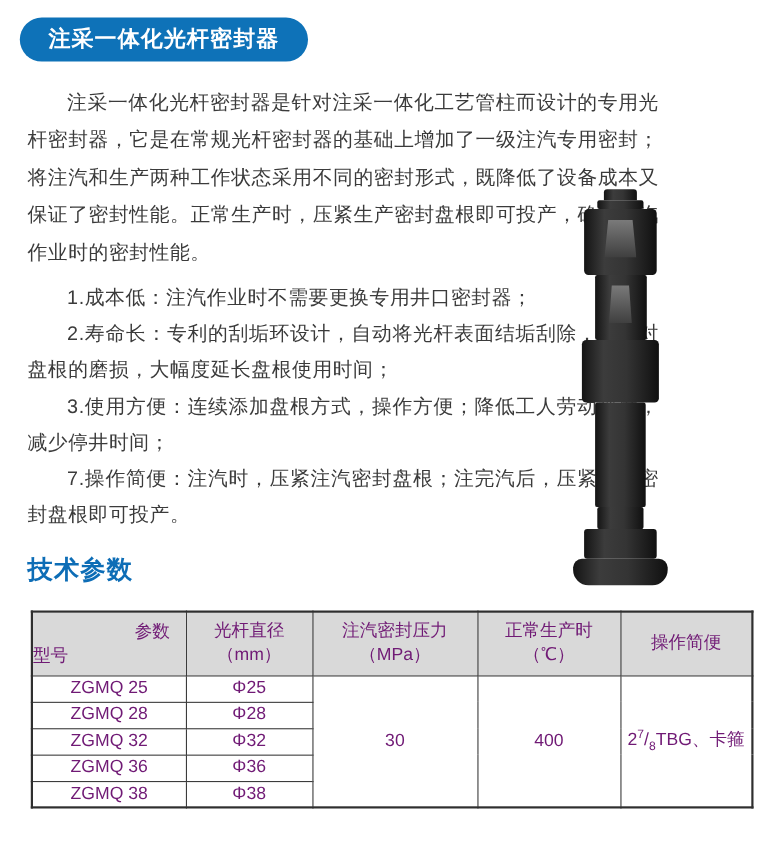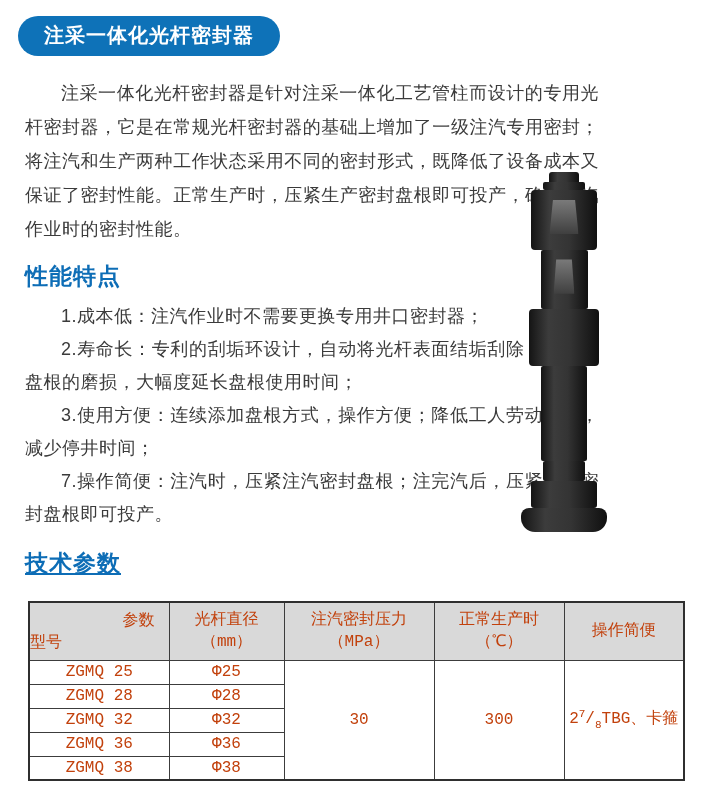--- a/index.html
+++ b/index.html
@@ -38,39 +38,39 @@
     text-align: justify;
   }
 
   .sec-heading {
     margin-top: 15px;
     font-size: 23px;
     font-weight: bold;
     color: var(--heading-blue, #0d6db6);
     letter-spacing: 1px;
   }
-  .sec-heading.specs { margin-top: 17px; text-decoration: underline; }
+  .sec-heading.specs { margin-top: 17px; }
 
   .feat {
     width: 574px;
     font-size: 18px;
     line-height: 33px;
     letter-spacing: 0.5px;
     text-indent: 2em;
     text-align: justify;
   }
   .feat.first { margin-top: 8px; }
 
   
   table.specs-table {
     margin: 22px 0 0 3px;
     width: 655px;
     border-collapse: collapse;
-    font-family: Liberation Mono, monospace;
-    color: #c2410c;
+    font-family: Liberation Sans, sans-serif;
+    color: #701a75;
     table-layout: fixed;
     border: 2px solid #2f2f2f;
   }
   table.specs-table th, table.specs-table td {
     border: 1px solid #3c3c3c;
     text-align: center;
     vertical-align: middle;
     font-weight: normal;
     font-size: 16px;
   }
@@ -145,21 +145,20 @@
         </div>
       <div class="seg s-band"></div>
       <div class="seg s-body"></div>
       <div class="seg s-neck"></div>
       <div class="seg s-band2"></div>
       <div class="seg s-base"></div>
     </div>
 
     <p class="intro">注采一体化光杆密封器是针对注采一体化工艺管柱而设计的专用光杆密封器，它是在常规光杆密封器的基础上增加了一级注汽专用密封；将注汽和生产两种工作状态采用不同的密封形式，既降低了设备成本又保证了密封性能。正常生产时，压紧生产密封盘根即可投产，确保注汽作业时的密封性能。</p>
 
-    <h2 class="sec-heading">性能特点</h2>
     <p class="feat first">1.成本低：注汽作业时不需要更换专用井口密封器；</p>
     <p class="feat">2.寿命长：专利的刮垢环设计，自动将光杆表面结垢刮除，减轻对盘根的磨损，大幅度延长盘根使用时间；</p>
     <p class="feat">3.使用方便：连续添加盘根方式，操作方便；降低工人劳动强度，减少停井时间；</p>
     <p class="feat">7.操作简便：注汽时，压紧注汽密封盘根；注完汽后，压紧生产密封盘根即可投产。</p>
 
     <h2 class="sec-heading specs">技术参数</h2>
 
     <table class="specs-table">
       <colgroup>
         <col style="width:140px">
@@ -188,21 +187,21 @@
         </th>
         <th class="hc">
           <div class="hl">操作简便</div>
 
         </th>
       </tr>
       <tr class="body">
         <td>ZGMQ 25</td>
         <td>Φ25</td>
         <td rowspan="5">30</td>
-        <td rowspan="5">300</td>
+        <td rowspan="5">400</td>
         <td rowspan="5" class="conn"><span>2</span><sup>7</sup><span>/</span><sub>8</sub><span>TBG、卡箍</span></td>
       </tr>
       <tr class="body">
         <td>ZGMQ 28</td>
         <td>Φ28</td>
       </tr>
       <tr class="body">
         <td>ZGMQ 32</td>
         <td>Φ32</td>
       </tr>

